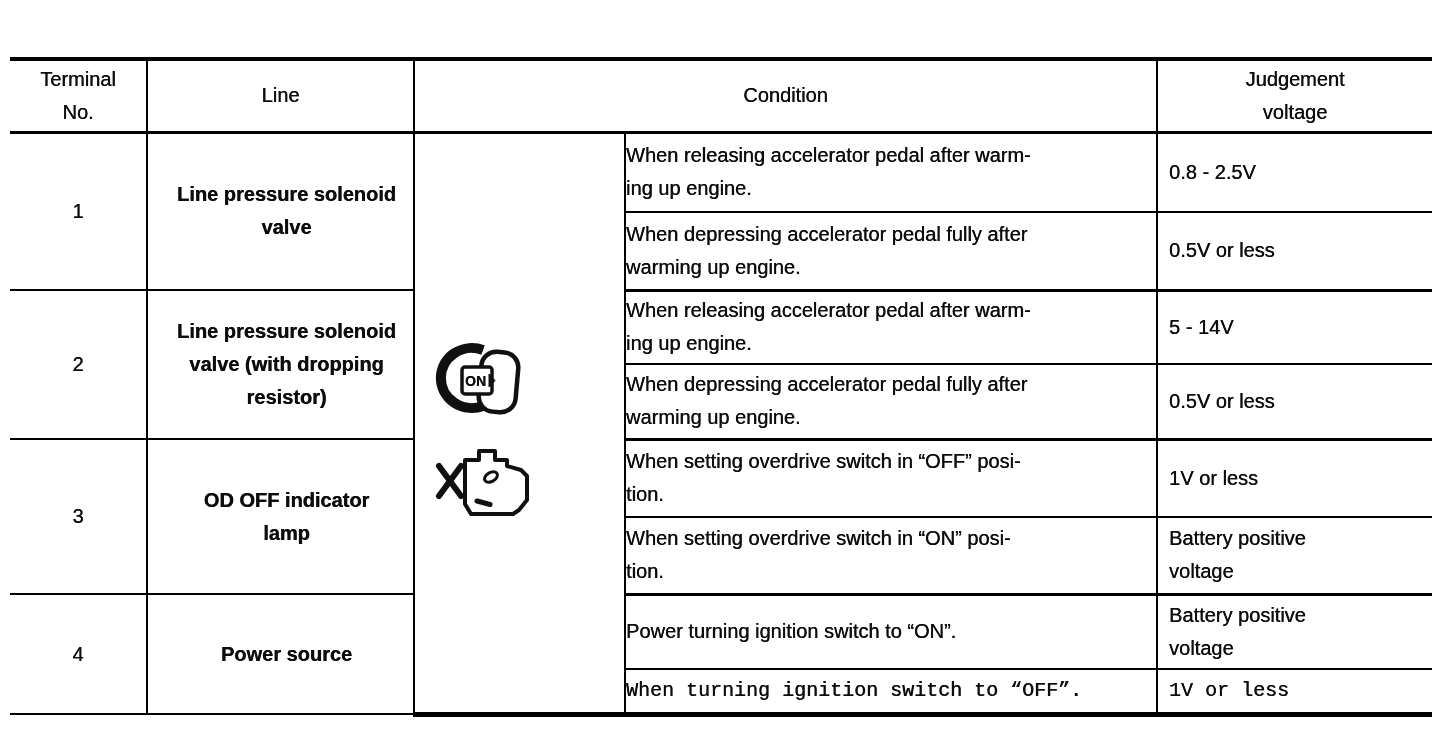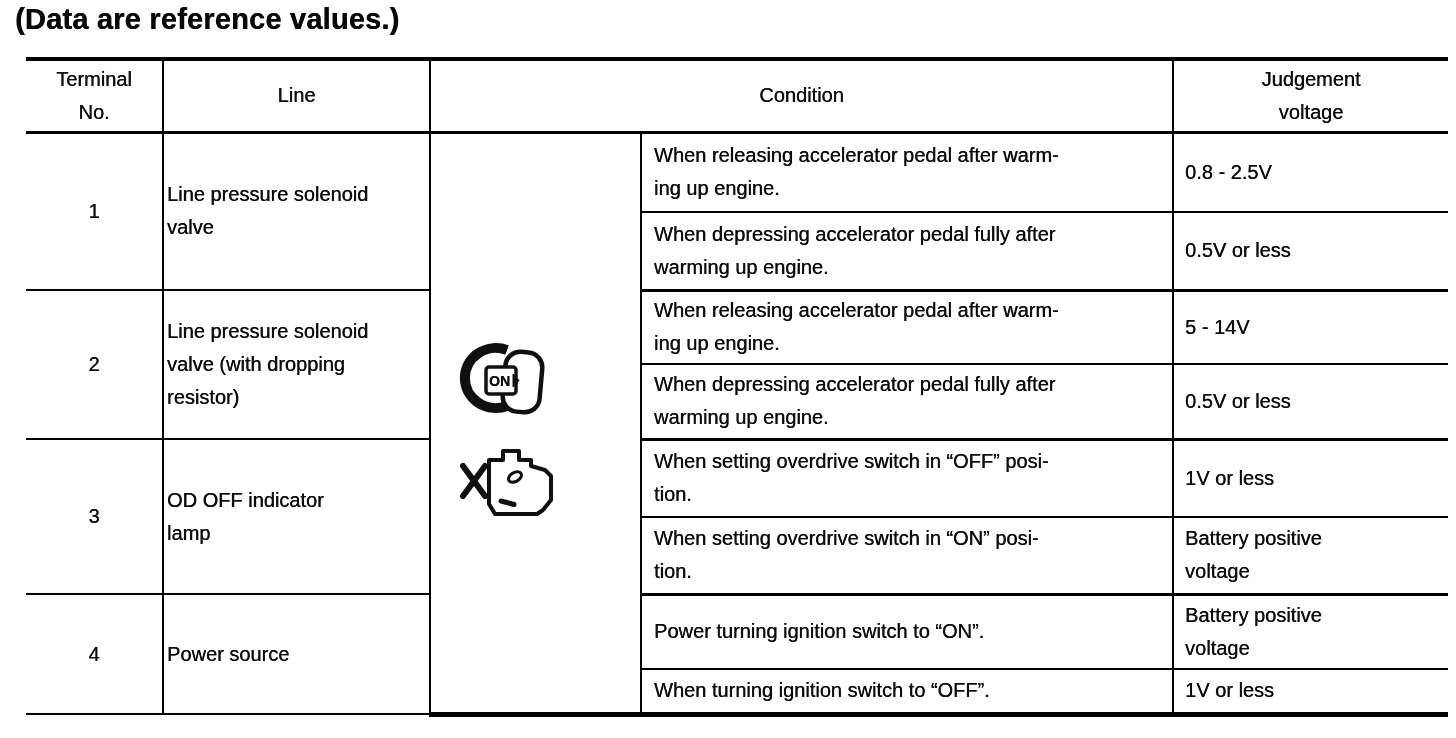--- a/index.html
+++ b/index.html
@@ -12,21 +12,21 @@
     overflow:hidden;
   }
   .page { position:absolute; inset:0; }
   .doc-title {
     position:absolute; left:15px; top:3px;
     font-size:29px; font-weight:700; letter-spacing:.2px;
     color:#090909;
     text-shadow:.4px 0 0 currentColor;
   }
   table.ref-table {
-    position:absolute; left:26px; top:57px;
+    position:absolute; left:10px; top:57px;
     width:1422px;
     border-collapse:collapse; table-layout:fixed;
   }
   th, td {
     font-size:20px; font-weight:400;
     vertical-align:middle;
     white-space:pre-line;
     line-height:33px;
     text-shadow:.35px 0 0 currentColor;
     overflow:hidden;
@@ -39,45 +39,44 @@
   tr.head > th { border-top:4px solid #000; border-bottom:3px solid #000; text-align:center; }
   td { border-bottom:2px solid #000; }
   tr.group-end > td { border-bottom:3px solid #000; }
   tr.last > td { border-bottom:5px solid #000; }
   td.icon-cell { border-bottom:5px solid #000; }
 
   tr.head   { height:73px; }
   tr.r1 { height:80px; } tr.r2 { height:78px; }
   tr.r3 { height:74px; } tr.r4 { height:75px; }
   tr.r5 { height:78px; } tr.r6 { height:77px; }
-  tr.r7 { height:75px; } tr.r8 { height:45px; }
+  tr.r7 { height:75px; } tr.r8 { height:45px;font-family:Liberation Mono, monospace; }
 
   td.terminal { text-align:center; }
-  td.item { text-align:left; padding-left:3px; padding-right:6px; }
-  td.cond { text-align:left; padding-left:12px; padding-right:6px; }
+  td.item { text-align:center; padding-left:18px; padding-right:6px;font-weight:bold; }
+  td.cond { text-align:left; padding-right:6px; }
   td.std  { text-align:left; padding-left:11px; padding-right:4px; }
 
-  td.icon-cell { padding:12px; }
+  td.icon-cell { padding:4px; }
   .icon-stack {
     height:100%;
     display:flex; flex-direction:column;
     justify-content:center; align-items:flex-start;
     padding-left:14px; padding-top:16px;
     gap:20px;
   }
   .lineart { display:block; }
   .lineart path, .lineart rect, .lineart ellipse { stroke:#101010; }
   .lineart text { font-family:"Liberation Sans","DejaVu Sans",sans-serif; fill:#101010; }
 </style>
 </head>
 <body>
 
 <div class="page">
 
-  <div class="doc-title">(Data are reference values.)</div>
 
   <table class="ref-table">
     <colgroup>
       <col style="width:137px">
         <col style="width:267px">
         <col style="width:211px">
         <col style="width:532px">
         <col style="width:275px">
     </colgroup>
 

